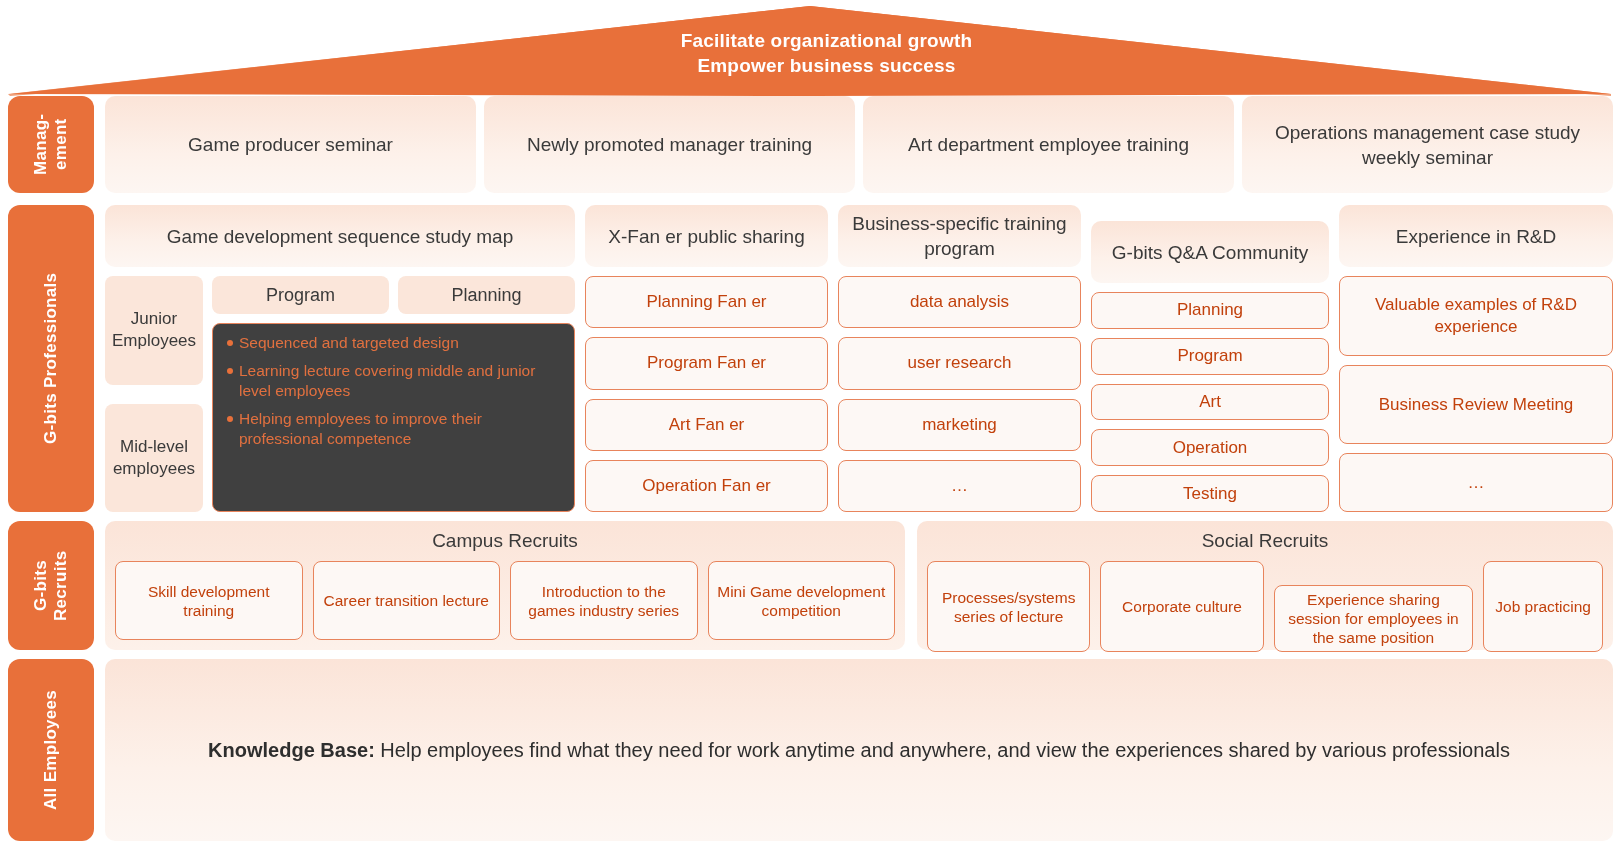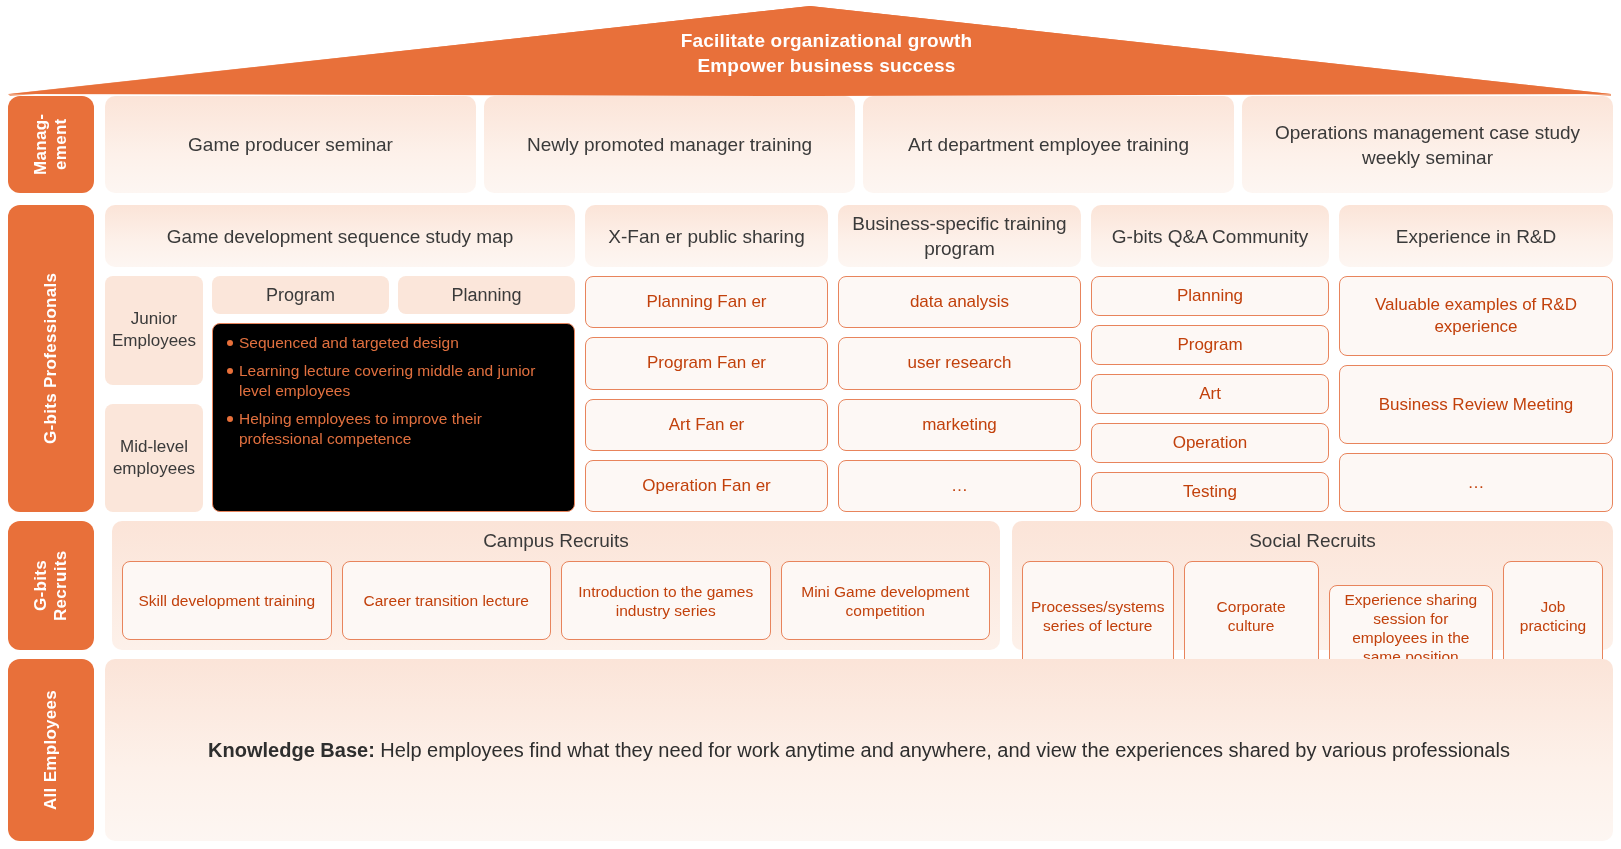--- a/index.html
+++ b/index.html
@@ -131,21 +131,21 @@
     gap: 10px;
   }
   .col {
     display: flex;
     flex-direction: column;
     gap: 9px;
   }
   .col-left { width: 470px; }
   .col-xfan { width: 243px; }
   .col-biz { width: 243px; }
-  .col-qa   { width: 238px; }
+  .col-qa   { width: 238px; margin-top: 16px; }
   .col-rd   { flex: 1; }
 
   .head-card { height: 62px; }
 
   .left-inner {
     display: flex;
     gap: 9px;
     flex: 1;
   }
   .left-inner-col-a {
@@ -157,21 +157,21 @@
   }
   .left-inner-col-b {
     flex: 1;
     display: flex;
     flex-direction: column;
     gap: 9px;
   }
   .tag-row { display: flex; gap: 9px; }
   .tag-row > div { flex: 1; height: 38px; }
   .bullets {
-    background: #000000;
+    background: #404040;
     border: 1.4px solid #e8845c;
     border-radius: 8px;
     padding: 9px 10px 9px 12px;
     box-sizing: border-box;
     flex: 1;
     color: #e1703f;
     font-size: 15.5px;
     line-height: 20px;
   }
   .bullets ul { margin: 0; padding: 0 0 0 14px; list-style: none; }
@@ -210,21 +210,21 @@
   .recruit-items {
     display: flex;
     gap: 10px;
     flex: 1;
   }
   .recruit-items > div {
     flex: 1;
     font-size: 15.5px;
     line-height: 19px;
   }
-  #recruit-campus { width: 888px; margin-left: 7px; }
+  #recruit-campus { width: 800px; }
   #recruit-social { flex: 1; }
 
   
   #row-all { top: 659px; height: 182px; }
   #row-all .band-body > div {
     flex: 1;
     padding: 10px 40px;
     font-size: 20px;
     line-height: 31px;
     color: #2e2e2e;

